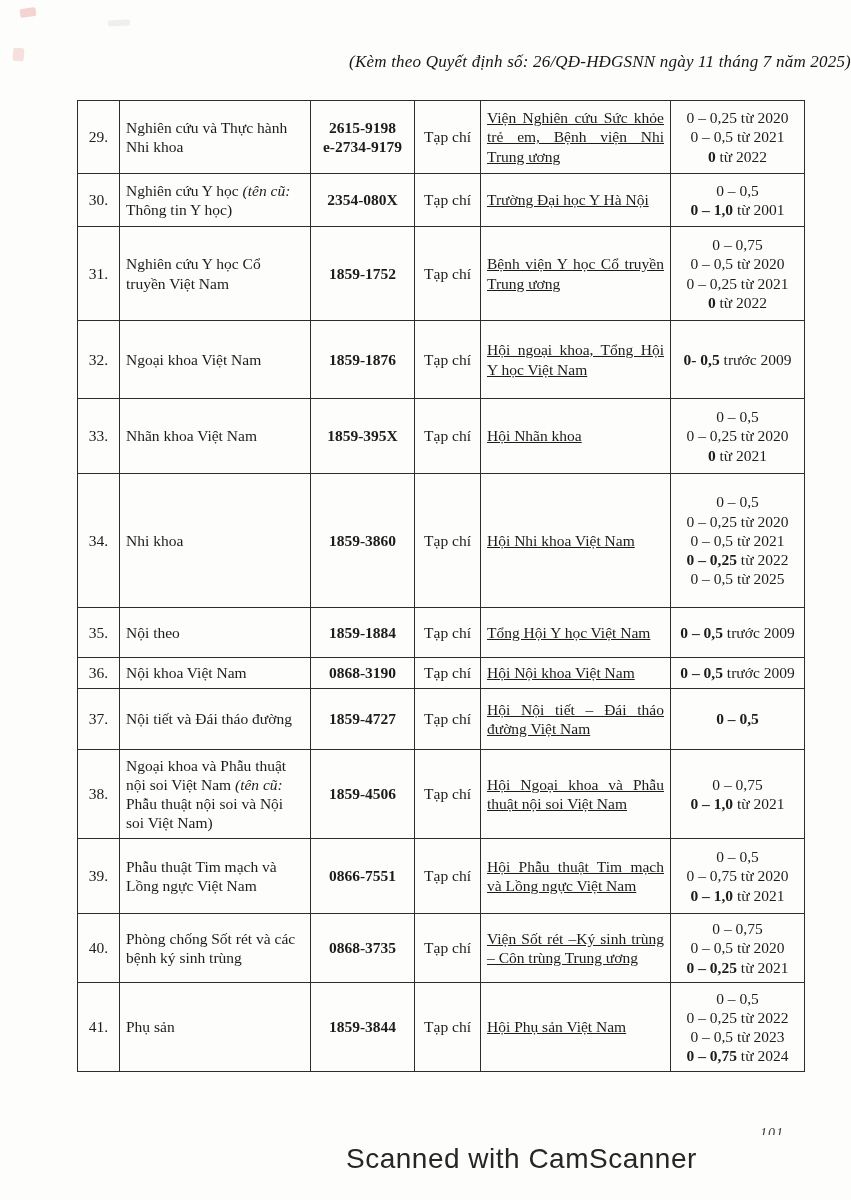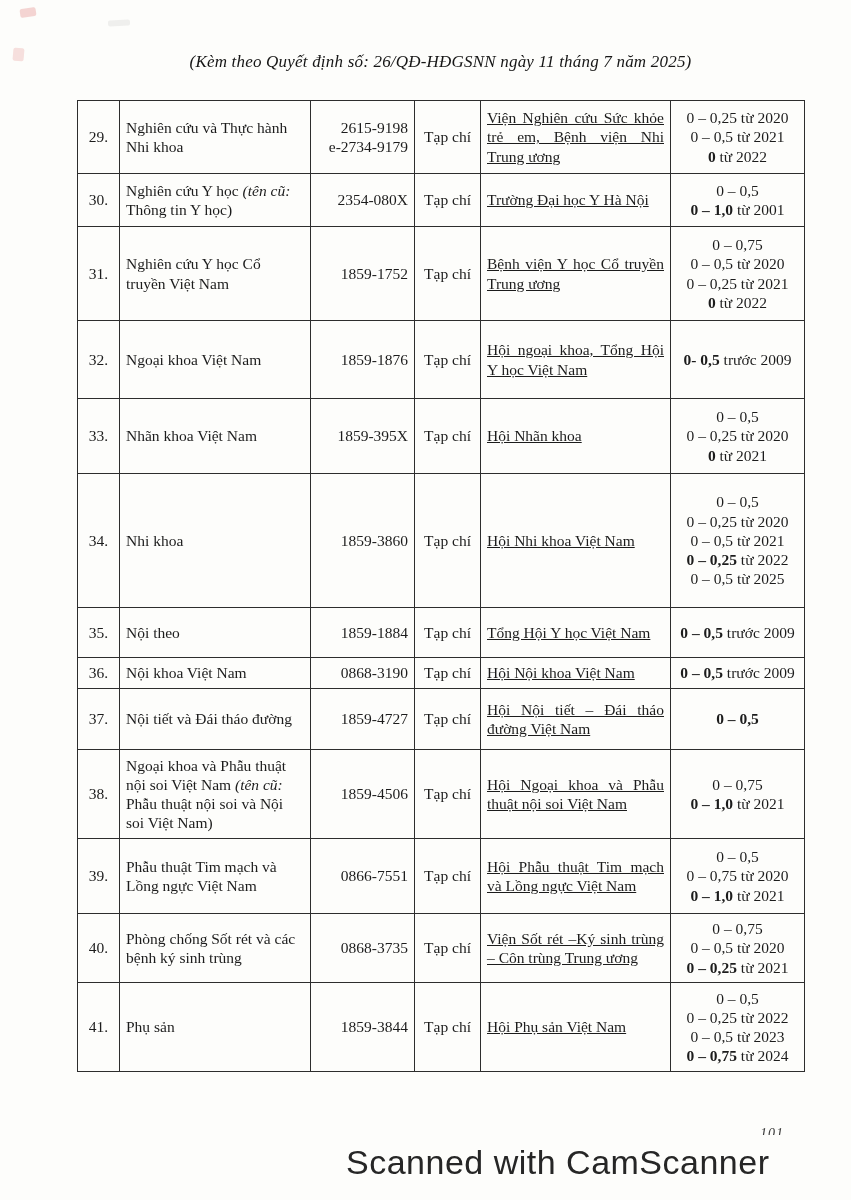--- a/index.html
+++ b/index.html
@@ -7,21 +7,21 @@
     position:relative;
     width:851px;height:1200px;
     background:#fdfdfb;
     font-family:"Liberation Serif", serif;
     color:#1c1c1c;
     overflow:hidden;
   }
   .header-note{
     position:absolute;
     top:52px;left:30px;right:0;
-    text-align:center;
+    text-align:right;
     font-style:italic;
     font-size:17px;
     letter-spacing:0.2px;
     color:#161616;
   }
   
   .artifact{position:absolute;border-radius:2px;}
   .artifact-1{left:20px;top:8px;width:16px;height:9px;background:rgba(225,120,115,0.30);transform:rotate(-8deg);}
   .artifact-2{left:13px;top:48px;width:11px;height:13px;background:rgba(225,120,115,0.22);transform:rotate(5deg);}
   .artifact-3{left:108px;top:20px;width:22px;height:6px;background:rgba(120,120,120,0.10);transform:rotate(-3deg);}
@@ -36,21 +36,21 @@
   table.journal td{
     border:1.6px solid #2d2d2d;
     font-size:15.5px;
     line-height:1.24;
     padding:3px 6px;
     vertical-align:middle;
     overflow:hidden;
   }
   td.c-no{text-align:center;}
   td.c-name{text-align:left;padding-left:9px;padding-right:4px;}
-  td.c-issn{text-align:right;padding:3px 2px;}
+  td.c-issn{text-align:center;padding:3px 2px;font-weight:bold;}
   td.c-type{text-align:center;padding:3px 2px;}
   td.c-org{text-align:justify;padding-left:9px;padding-right:6px;text-decoration:underline;}
   td.c-score{text-align:center;padding:3px 3px;margin-left:44px;}
   .seg-i{font-style:italic;}
   .score-line{white-space:nowrap;}
   .score-line b{font-weight:bold;}
 
   .page-number{
     position:absolute;
     left:760px;top:1126px;
@@ -58,21 +58,21 @@
     overflow:hidden;
     font-size:14px;
     color:#3a3a3a;
     letter-spacing:1px;
     font-style:italic;
   }
   .scanner-watermark{
     position:absolute;
     left:346px;top:1143px;
     font-family:"Liberation Sans", sans-serif;
-    font-size:34px;
+    font-size:28px;
     letter-spacing:0.5px;
     color:#262626;
     white-space:nowrap;
   }
 </style>
 </head>
 <body>
 
 <div class="page">
 

